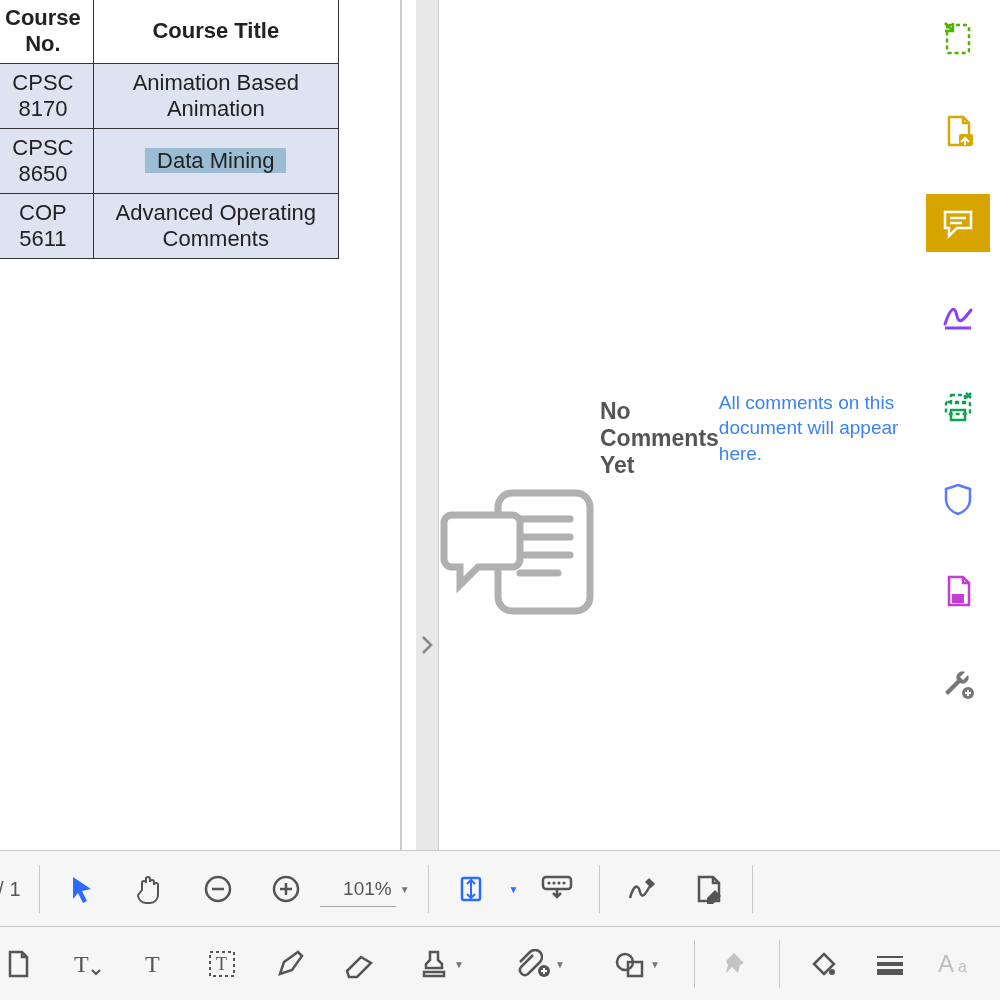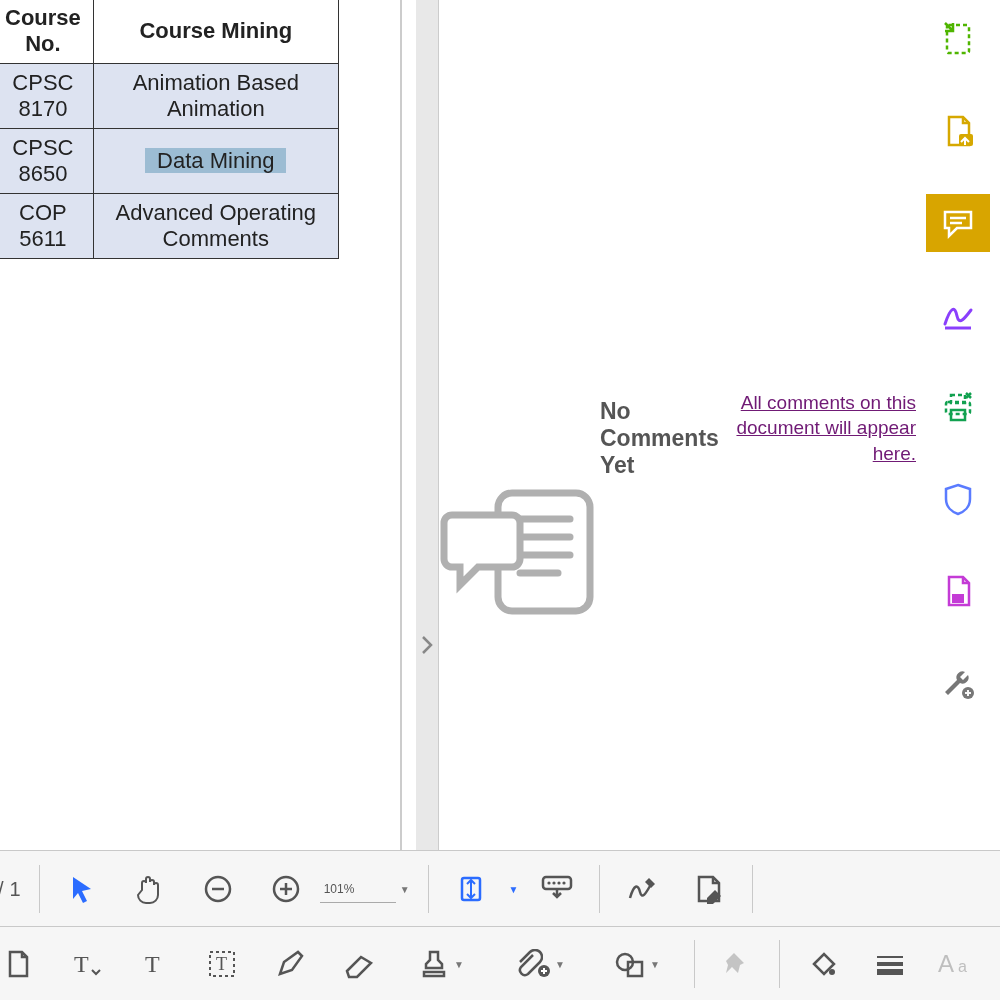--- a/index.html
+++ b/index.html
@@ -87,24 +87,23 @@
   }
   .comments-panel .title {
     margin-top: 26px;
     font-weight: bold;
     font-size: 23px;
     color: #555;
   }
   .comments-panel .sub {
     margin-top: 6px;
     font-size: 19px;
-    color: #701a75;
-    text-align: right;
+    color: #3b82f6;
+    text-align: left;
     line-height: 1.35;
-    text-decoration: underline;
   }
   
   .vtools {
     position: absolute;
     top: 0; left: 916px;
     width: 84px;
     height: 850px;
     background: #fff;
     display: flex;
     flex-direction: column;
@@ -150,39 +149,39 @@
   }
   .pagectl {
     display:flex;align-items:center;
     font-size:20px;color:#555;
     margin-left:-8px;
     margin-right:10px;
   }
   .zoomval {
     width: 68px;
     padding: 6px 4px;
-    font-size: 12px;
+    font-size: 19px;
     border: none;
     border-bottom: 1px solid #aaa;
     background: transparent;
-    text-align: left;
+    text-align: right;
     color:#555;
   }
   .dd { font-size:10px; color:#777; margin-left:4px; }
 </style>
 </head>
 <body>
 
 <div class="main-area">
 
   <table class="course-table">
     <thead>
       <tr>
         <th class="col-no">Course No.</th>
-        <th class="col-title">Course Mining</th>
+        <th class="col-title">Course Title</th>
       </tr>
     </thead>
     <tbody>
       <tr>
         <td>CPSC 8170</td>
         <td>Animation Based Animation</td>
       </tr>
       <tr>
         <td>CPSC 8650</td>
         <td><span class="hl">Data Mining</span></td>

